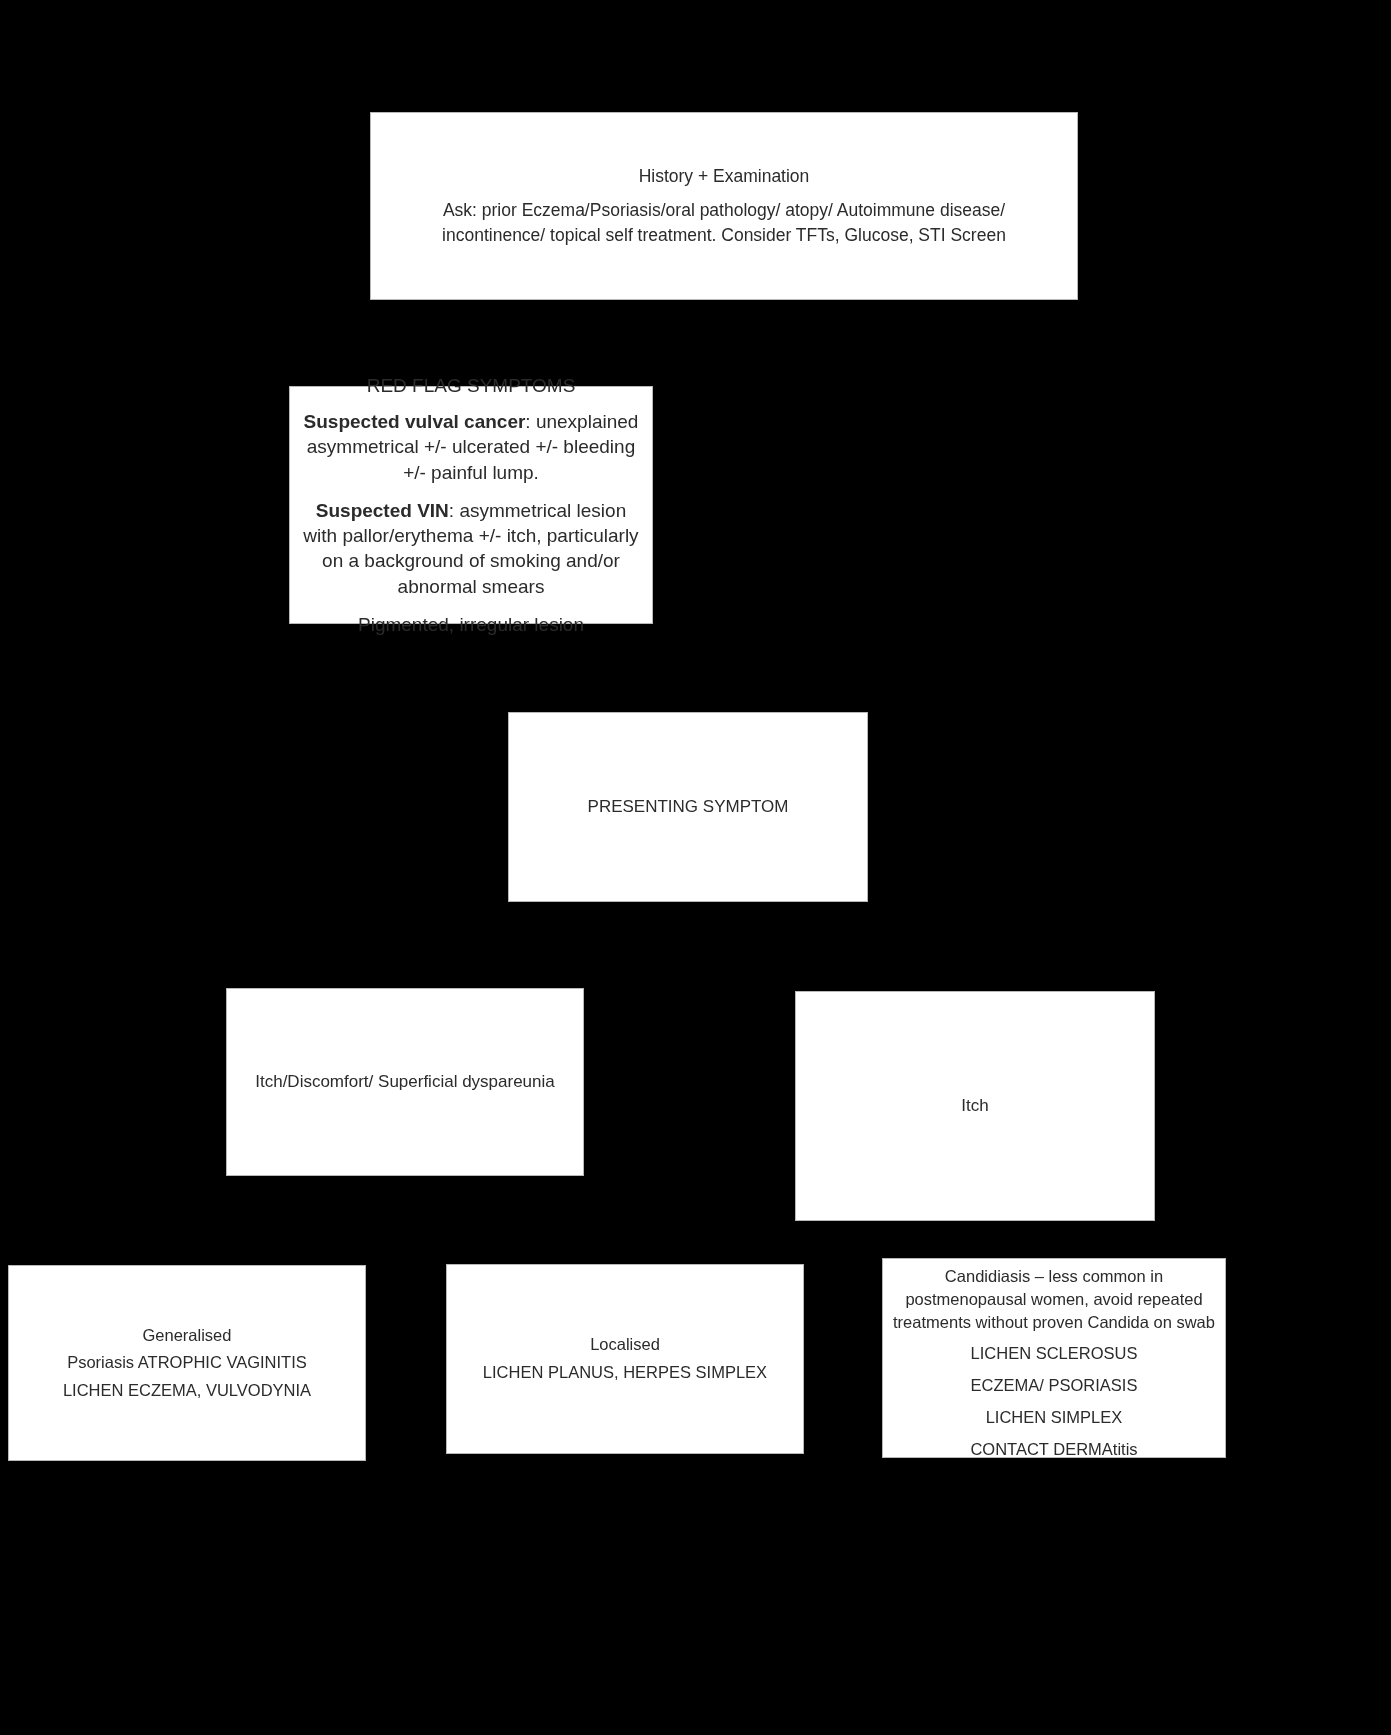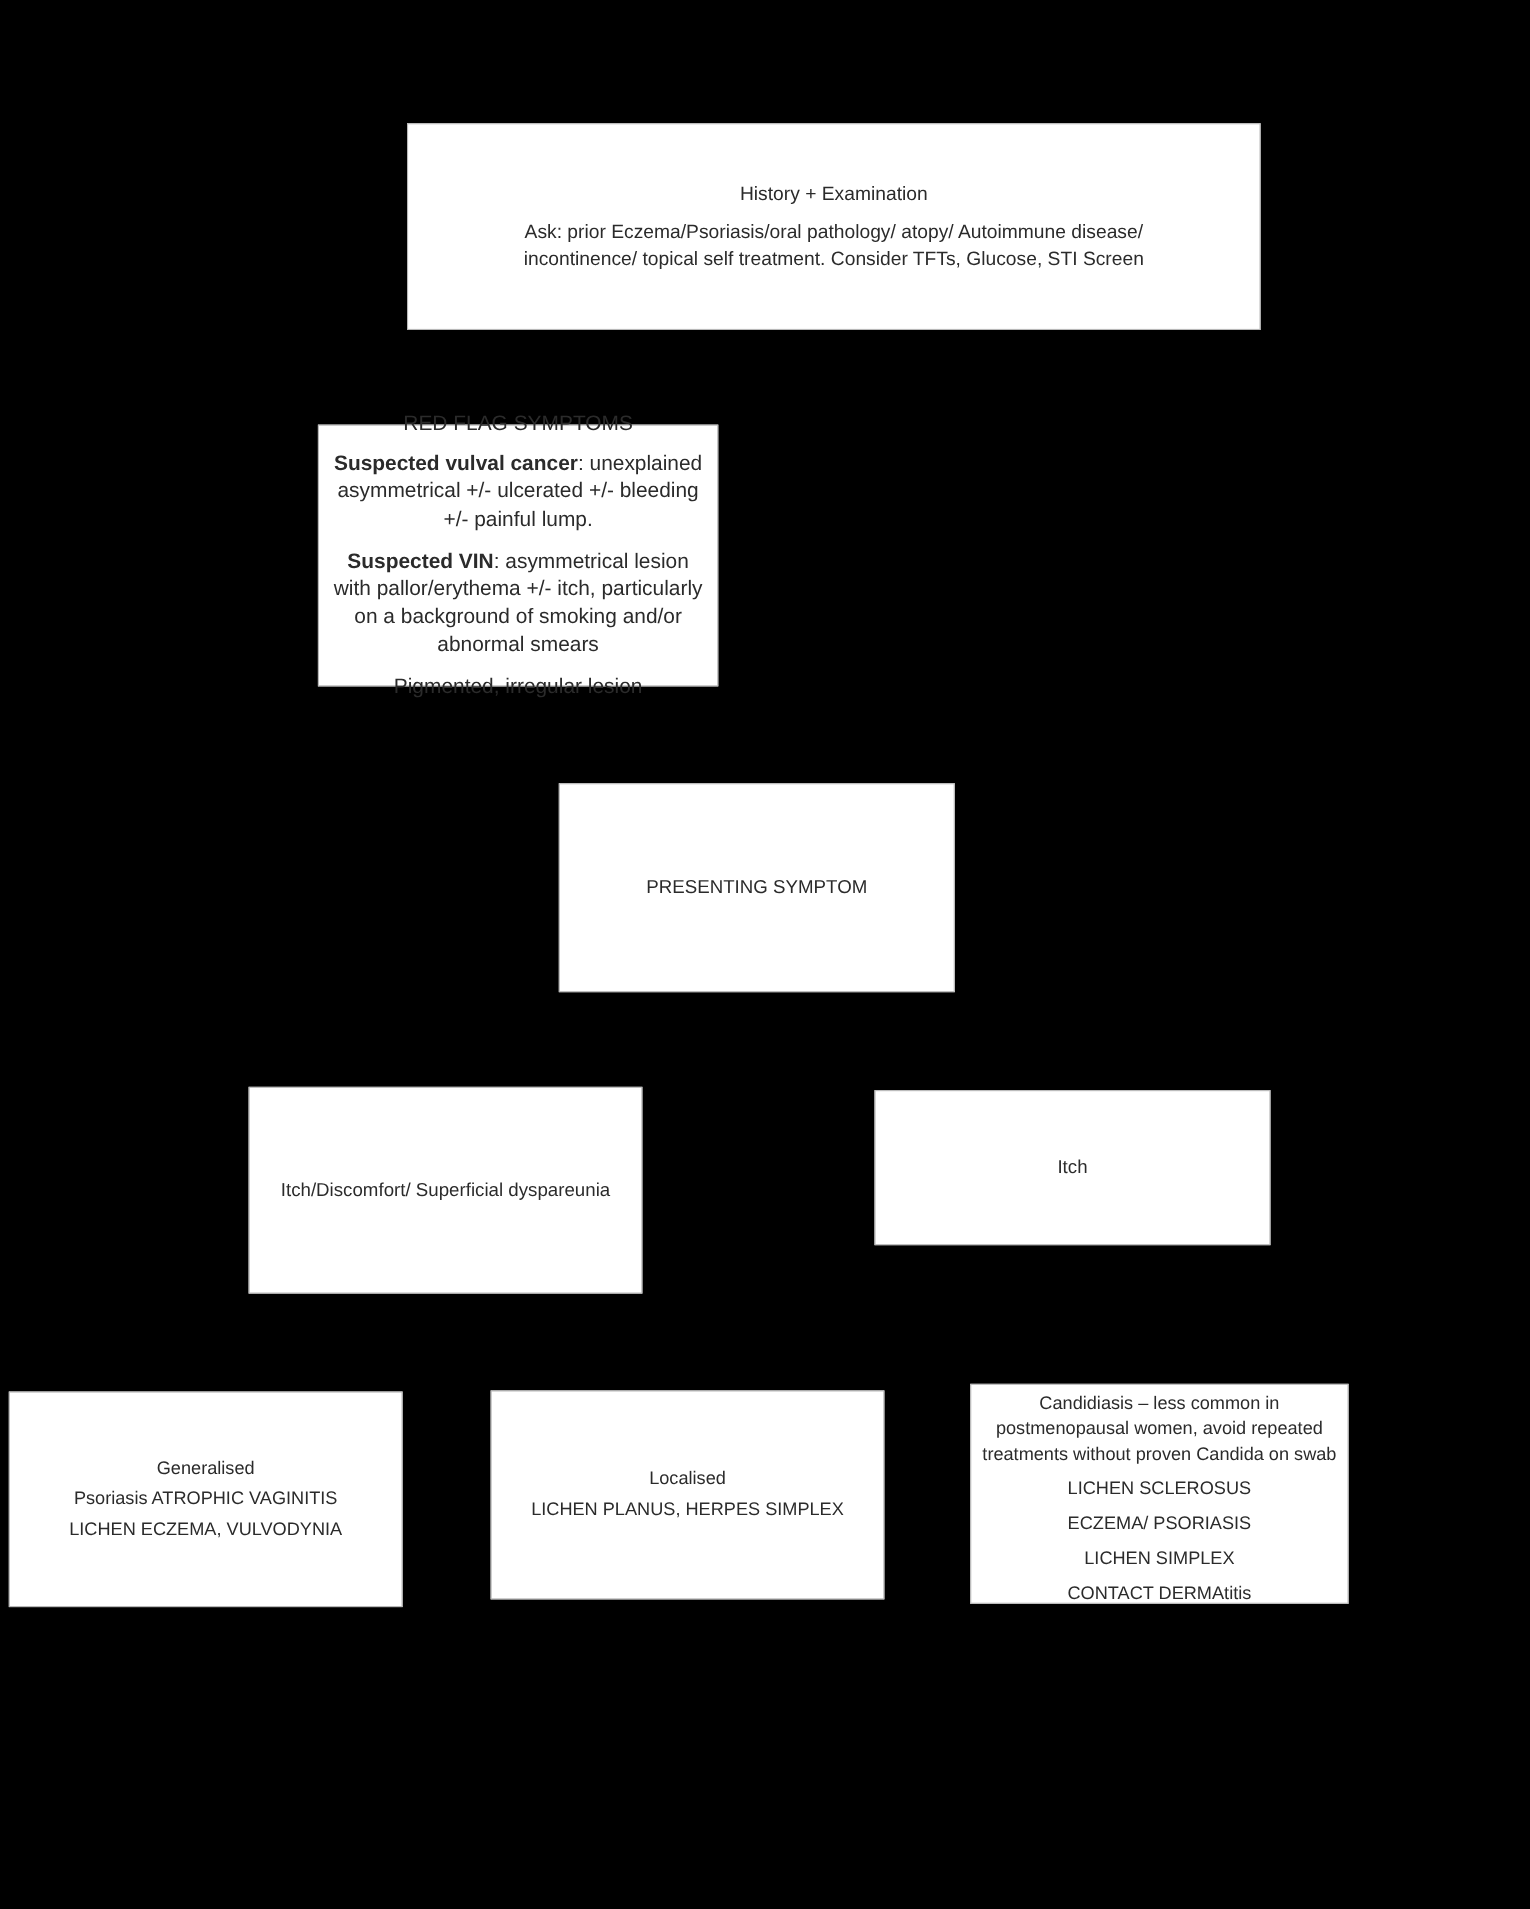--- a/index.html
+++ b/index.html
@@ -32,21 +32,21 @@
   }
   .node p {
     margin: 0 0 0 0;
     width: 100%;
   }
   .node p + p { margin-top: 2px; }
   .gap-before { margin-top: 13px !important; }
 
   
   #node-history {
-    left: 370px; top: 112px; width: 776px; height: 188px;
+    left: 370px; top: 112px; width: 708px; height: 188px;
     font-size: 17.5px;
   }
   #node-history .title { margin-bottom: 9px; }
 
   #node-redflag {
     left: 289px; top: 386px; width: 364px; height: 238px;
     font-size: 19px;
     line-height: 1.33;
   }
   #node-redflag .title { margin-bottom: 9px; }
@@ -55,21 +55,21 @@
     left: 508px; top: 712px; width: 360px; height: 190px;
     font-size: 17px;
   }
 
   #node-pain {
     left: 226px; top: 988px; width: 358px; height: 188px;
     font-size: 17px;
   }
 
   #node-itch {
-    left: 795px; top: 991px; width: 360px; height: 141px;
+    left: 795px; top: 991px; width: 360px; height: 230px;
     font-size: 17px;
   }
 
   #node-generalised {
     left: 8px; top: 1265px; width: 358px; height: 196px;
     font-size: 16.5px;
     line-height: 1.55;
   }
 
   #node-localised {

